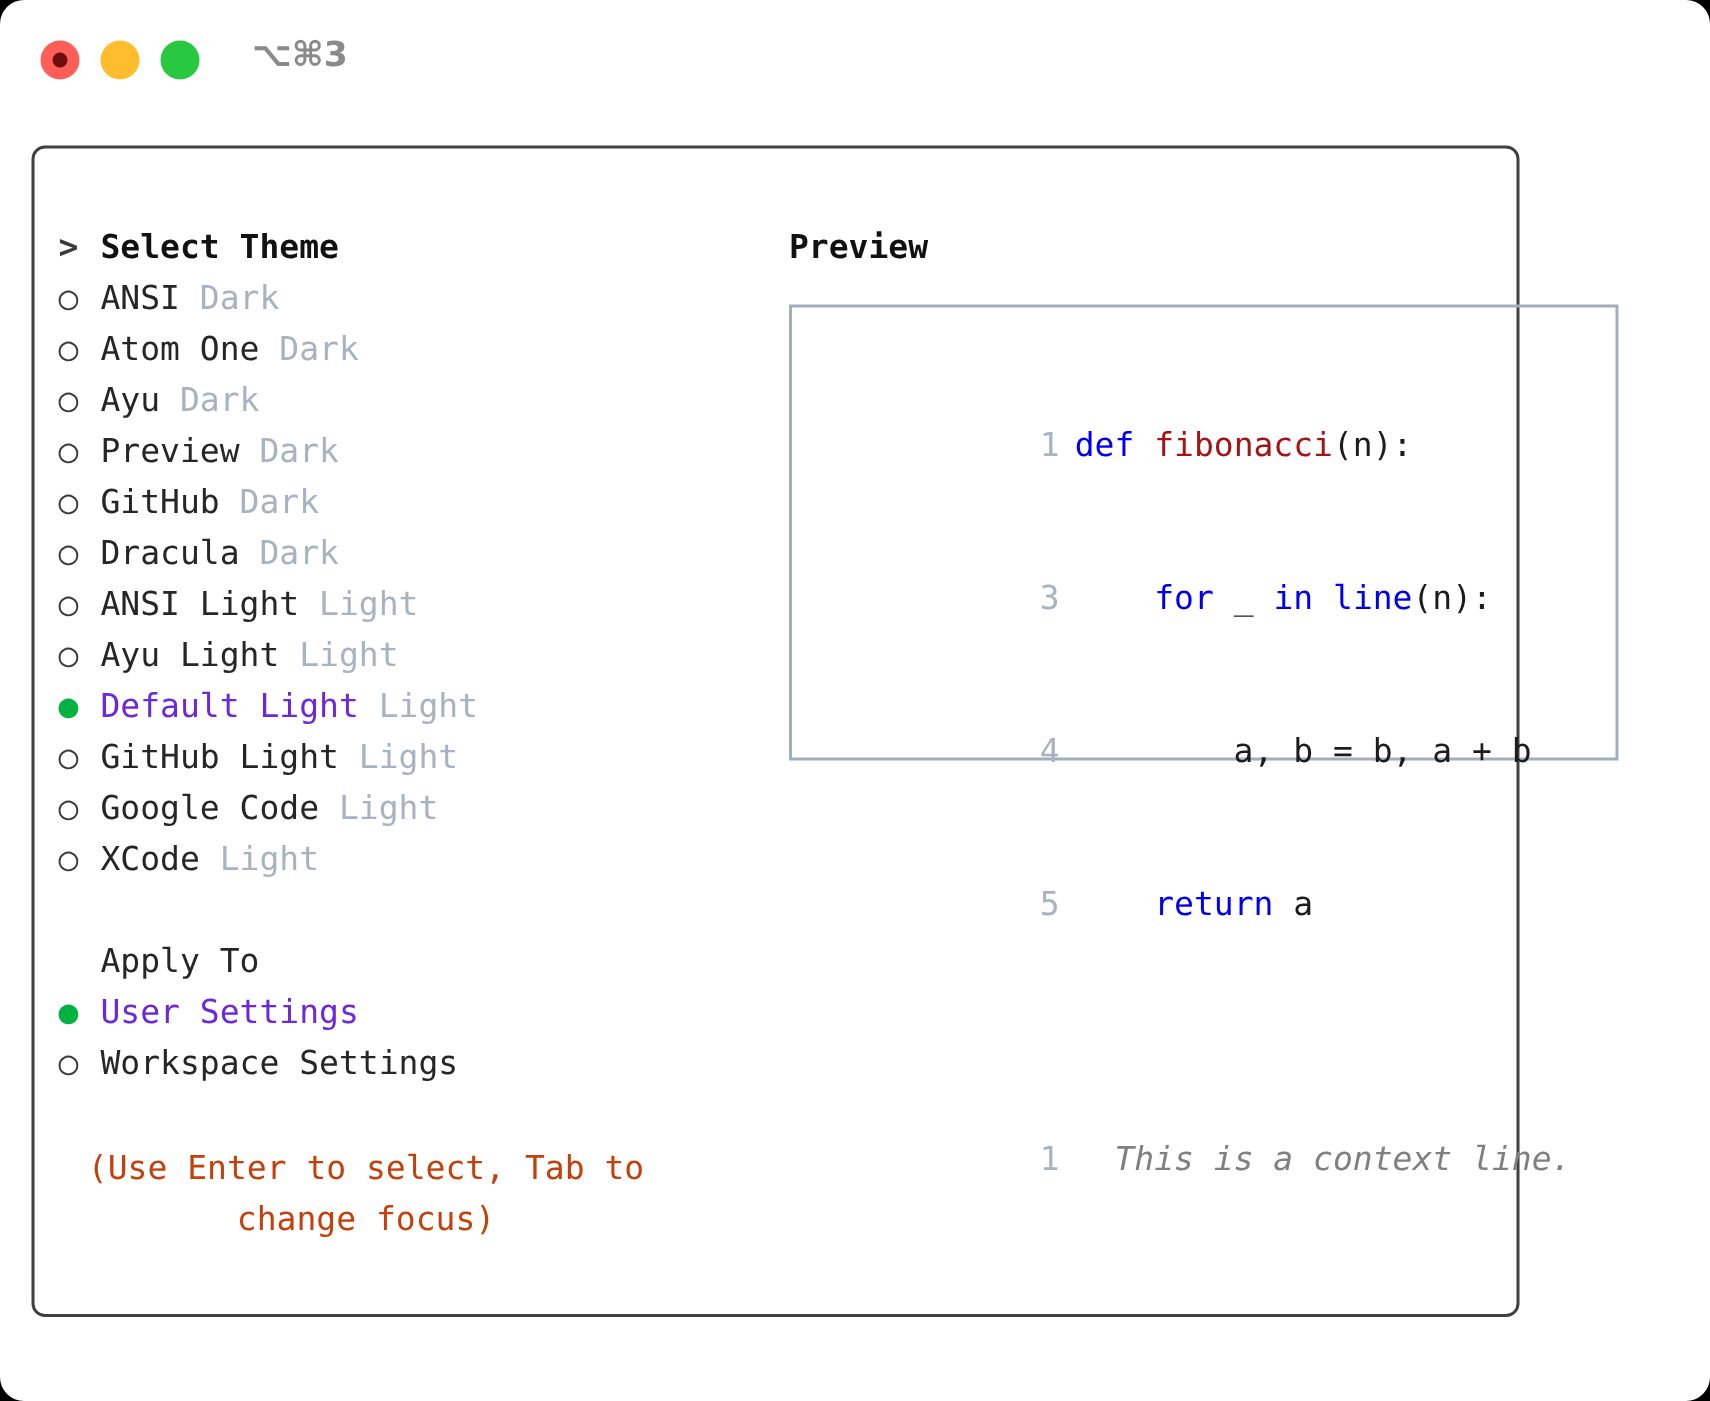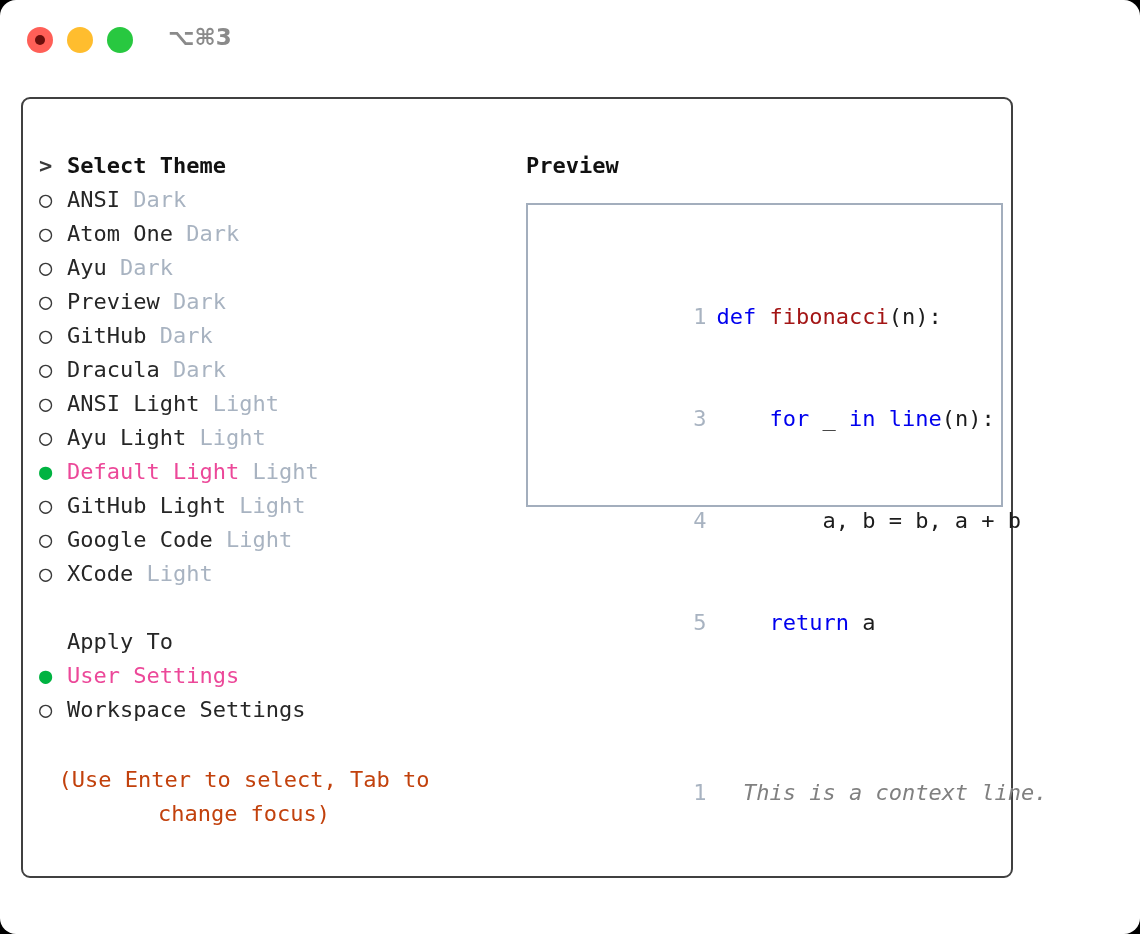--- a/index.html
+++ b/index.html
@@ -92,21 +92,21 @@
     width: 28px;
     text-align: left;
     color: #3a3a3a;
   }
   .marker.sel { color: #00b341; }
   .header-row {
     font-weight: bold;
     color: #111111;
   }
   .row .label { color: #262626; }
-  .row.selected .label { color: #ec4899; margin-top: 41px; }
+  .row.selected .label { color: #6d28d9; margin-top: 41px; }
   .suffix { color: #a8b3c1; }
   .spacer { height: 34px; }
 
   #hint {
     position: absolute;
     left: 16px;
     top: 664px;
     width: 410px;
     font-size: 22px;
     line-height: 34px;
@@ -123,25 +123,25 @@
     margin-left: 24px;
   }
   #preview-title {
     font-size: 22px;
     font-weight: bold;
     color: #111111;
     line-height: 34px;
   }
   #preview-box {
     margin-top: 20px;
-    width: 477px;
+    width: 553px;
     height: 304px;
     border: 2px solid #a3aebd;
     box-sizing: border-box;
-    padding: 61px 0 0 16px;
+    padding: 42px 0 0 16px;
   }
   .cline {
     font-size: 22px;
     line-height: 34px;
     white-space: pre;
     color: #1c1c1c;
   }
   .lnum {
     display: inline-block;
     width: 30px;

